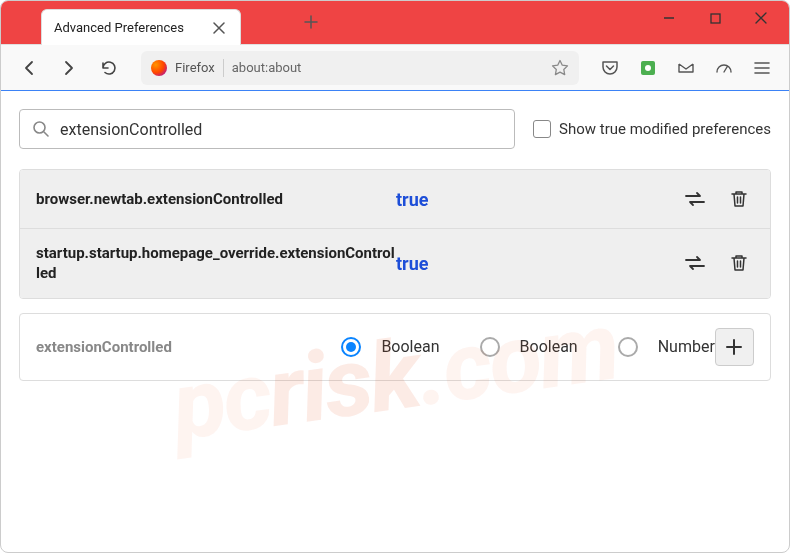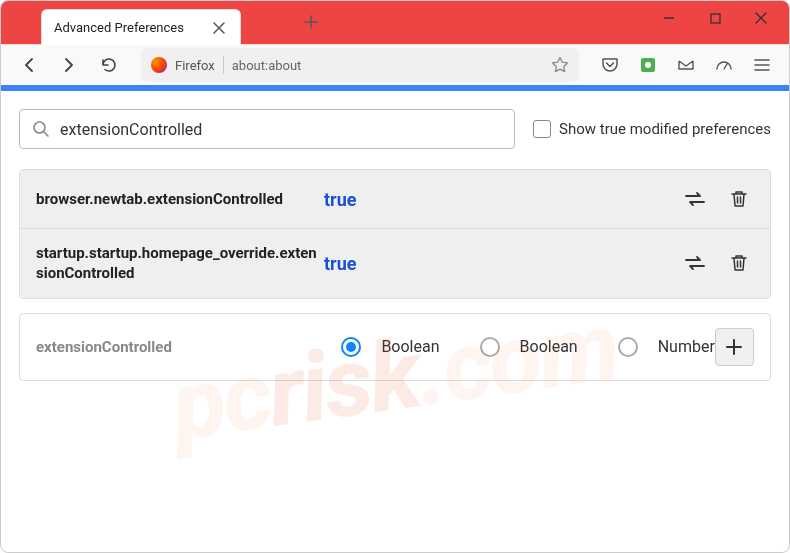--- a/index.html
+++ b/index.html
@@ -6,21 +6,21 @@
     body { width: 790px; height: 553px; background: #fff; border: 1px solid #ccc; border-radius: 8px; overflow: hidden; position: relative; }
     
     .titlebar { height: 44px; display: flex; align-items: flex-start; background: #ef4444; border-bottom: 1px solid #e0e0e0; gap: 47px; }
     .tab { display: flex; align-items: center; height: 36px; background: #fff; border-radius: 6px 6px 0 0; margin-left: 40px; margin-top: 8px; padding: 0 12px; border: 1px solid #ddd; border-bottom: none; gap: 10px; min-width: 200px; }
     .tab-title { font-size: 13px; color: #222; flex: 1; }
     .tab-close { width: 18px; height: 18px; display: flex; align-items: center; justify-content: center; cursor: pointer; color: #555; }
     .newtab-btn { width: 30px; height: 30px; display: flex; align-items: center; justify-content: center; margin-left: 8px; margin-top: 6px; cursor: pointer; border-radius: 4px; }
     .window-controls { margin-left: auto; display: flex; gap: 0; margin-right: 5px; }
     .win-btn { width: 46px; height: 34px; display: flex; align-items: center; justify-content: center; cursor: pointer; }
 
-    .toolbar { height: 46px; display: flex; align-items: center; padding: 0 12px; gap: 8px; background: #f9f9f9; border-bottom: 6px solid #3b82f6; }
+    .toolbar { height: 46px; display: flex; align-items: center; padding: 0 12px; gap: 8px; background: #f9f9f9; border-bottom: 1px solid #3b82f6; }
     .nav-btn { width: 32px; height: 32px; display: flex; align-items: center; justify-content: center; border-radius: 4px; cursor: pointer; color: #444; }
     .urlbar { flex: 1; height: 34px; background: #f0f0f0; border-radius: 6px; display: flex; align-items: center; padding: 0 10px; gap: 8px; margin: 0 8px; }
     .fx-logo { width: 16px; height: 16px; border-radius: 50%; background: radial-gradient(circle at 30% 30%, #ff9500, #ff4500, #9400d3); }
     .url-firefox { font-size: 13px; color: #555; }
     .url-divider { width: 1px; height: 18px; background: #ccc; }
     .url-text { font-size: 13px; color: #666; flex: 1; }
     .url-star { color: #888; cursor: pointer; }
     .tb-icon { width: 30px; height: 30px; display: flex; align-items: center; justify-content: center; cursor: pointer; border-radius: 4px; color: #555; }
     .tb-icon.green { color: #4caf50; }
 
@@ -28,21 +28,21 @@
     .search-row { display: flex; align-items: center; gap: 18px; }
     .search-box { flex: 1; height: 40px; border: 1px solid #bbb; border-radius: 4px; display: flex; align-items: center; padding: 0 12px; gap: 10px; min-width: 0; }
     .search-box input { border: none; outline: none; flex: 1; font-size: 16px; color: #333; background: transparent; }
     .show-only { display: flex; align-items: center; gap: 8px; font-size: 15px; color: #333; }
     .checkbox { width: 18px; height: 18px; border: 1.5px solid #888; border-radius: 3px; background: #fff; cursor: pointer; }
 
     .prefs-list { margin-top: 20px; border: 1px solid #ddd; border-radius: 4px; overflow: hidden; }
     .pref-row { display: flex; align-items: center; padding: 14px 16px; min-height: 54px; }
     .pref-row.modified { background: #efefef; font-weight: 700; }
     .pref-row:not(:last-child) { border-bottom: 1px solid #ddd; }
-    .pref-name { width: 288px; font-size: 15px; color: #222; word-break: break-all; line-height: 1.35; }
+    .pref-name { width: 360px; font-size: 15px; color: #222; word-break: break-all; line-height: 1.35; }
     .pref-value { flex: 1; font-size: 18px; color: #1d4ed8; }
     .pref-actions { display: flex; gap: 14px; align-items: center; }
     .action-btn { width: 30px; height: 30px; display: flex; align-items: center; justify-content: center; cursor: pointer; color: #333; border-radius: 3px; }
 
     .new-pref-row { margin-top: 14px; border: 1px solid #ddd; border-radius: 4px; display: flex; align-items: center; padding: 14px 16px; min-height: 56px; }
     .new-pref-name { width: 320px; font-size: 15px; color: #888; font-weight: 700; }
     .type-options { display: flex; gap: 40px; align-items: center; flex: 1; padding-left: 8px; }
     .radio-group { display: flex; align-items: center; gap: 20px; cursor: pointer; }
     .radio { width: 20px; height: 20px; border: 2px solid #aaa; border-radius: 50%; display: flex; align-items: center; justify-content: center; }
     .radio.checked { border-color: #0a84ff; }

